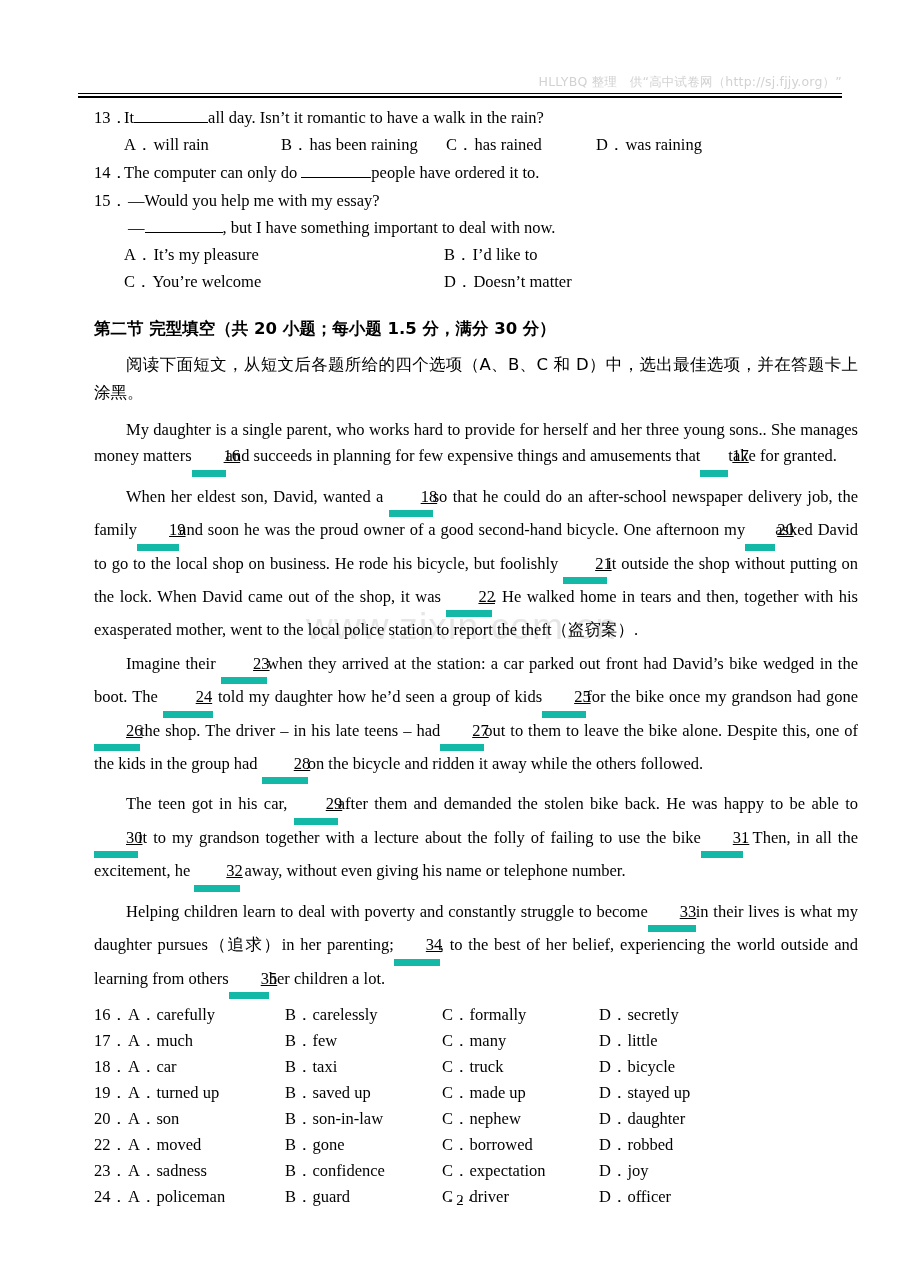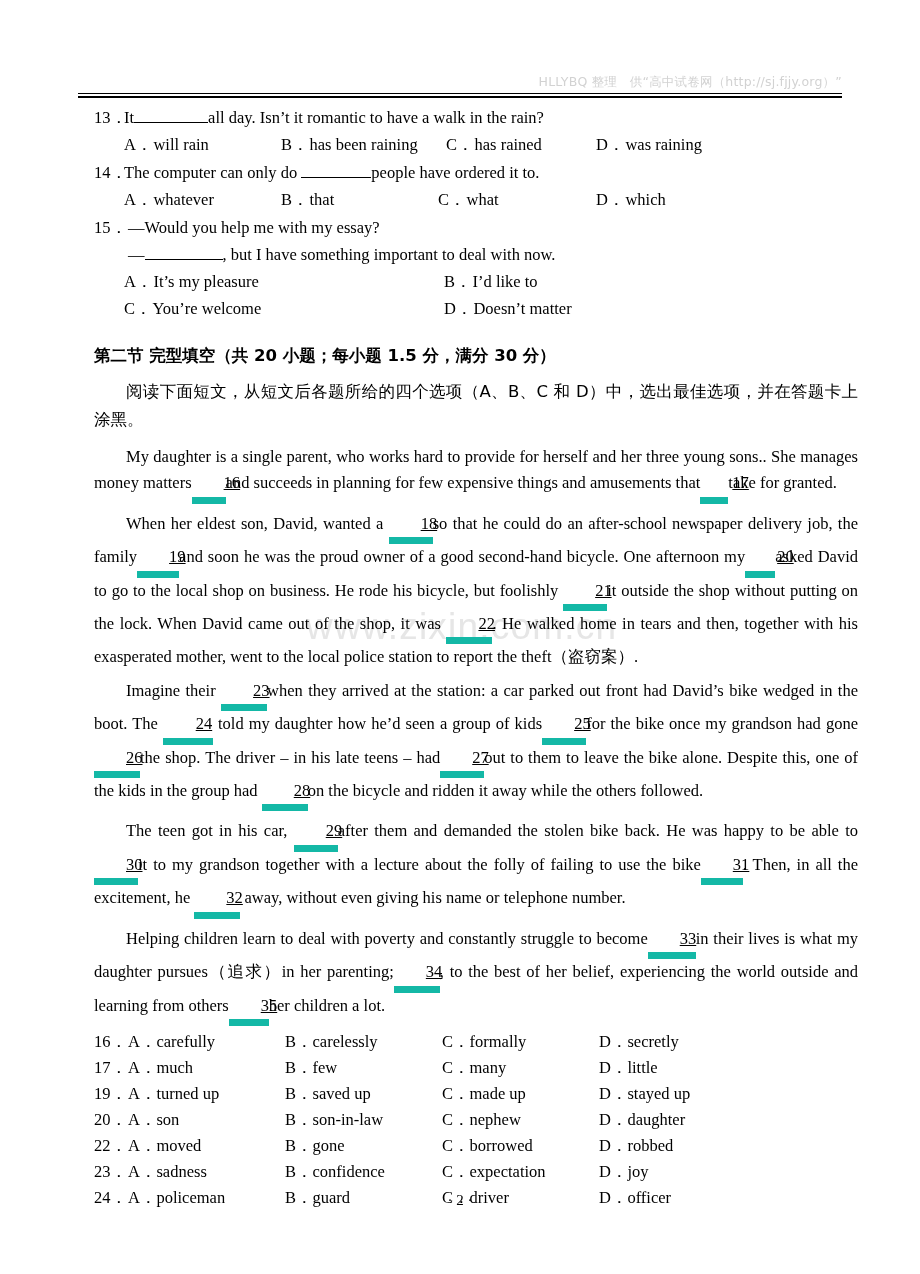--- a/index.html
+++ b/index.html
@@ -218,26 +218,20 @@
           <span class="opt" style="width:150px"><span class="opt-letter">C</span><span class="opt-text">has rained</span></span>
           <span class="opt"><span class="opt-letter">D</span><span class="opt-text">was raining</span></span>
         </div>
       </div>
 
       <div class="mcq">
         <div class="q-line">
           <span class="q-num">14．</span>
           <span class="q-stem"><span>The computer can only do </span><span class="blank-u" style="width:70px"></span><span>people have ordered it to.</span></span>
         </div>
-        <div class="opt-row">
-          <span class="opt opt-w1"><span class="opt-letter">A</span><span class="opt-text">whatever</span></span>
-          <span class="opt opt-w2"><span class="opt-letter">B</span><span class="opt-text">that</span></span>
-          <span class="opt opt-w3"><span class="opt-letter">C</span><span class="opt-text">what</span></span>
-          <span class="opt"><span class="opt-letter">D</span><span class="opt-text">which</span></span>
-        </div>
       </div>
 
       <div class="mcq">
         <div class="q-line">
           <span class="q-num wide">15．</span>
           <span class="q-stem">—Would you help me with my essay?</span>
         </div>
         <div class="q-line">
           <span class="q-num wide"></span>
           <span class="q-stem"><span>—</span><span class="blank-u" style="width:78px"></span><span>, but I have something important to deal with now.</span></span>
@@ -271,20 +265,27 @@
           <span class="cell">D．<span>secretly</span></span>
         </div>
         <div class="cloze-row">
           <span class="cnum">17．</span>
           <span class="cell">A．<span>much</span></span>
           <span class="cell">B．<span>few</span></span>
           <span class="cell">C．<span>many</span></span>
           <span class="cell">D．<span>little</span></span>
         </div>
         <div class="cloze-row">
+          <span class="cnum">18．</span>
+          <span class="cell">A．<span>car</span></span>
+          <span class="cell">B．<span>taxi</span></span>
+          <span class="cell">C．<span>truck</span></span>
+          <span class="cell">D．<span>bicycle</span></span>
+        </div>
+        <div class="cloze-row">
           <span class="cnum">19．</span>
           <span class="cell">A．<span>turned up</span></span>
           <span class="cell">B．<span>saved up</span></span>
           <span class="cell">C．<span>made up</span></span>
           <span class="cell">D．<span>stayed up</span></span>
         </div>
         <div class="cloze-row">
           <span class="cnum">20．</span>
           <span class="cell">A．<span>son</span></span>
           <span class="cell">B．<span>son-in-law</span></span>

